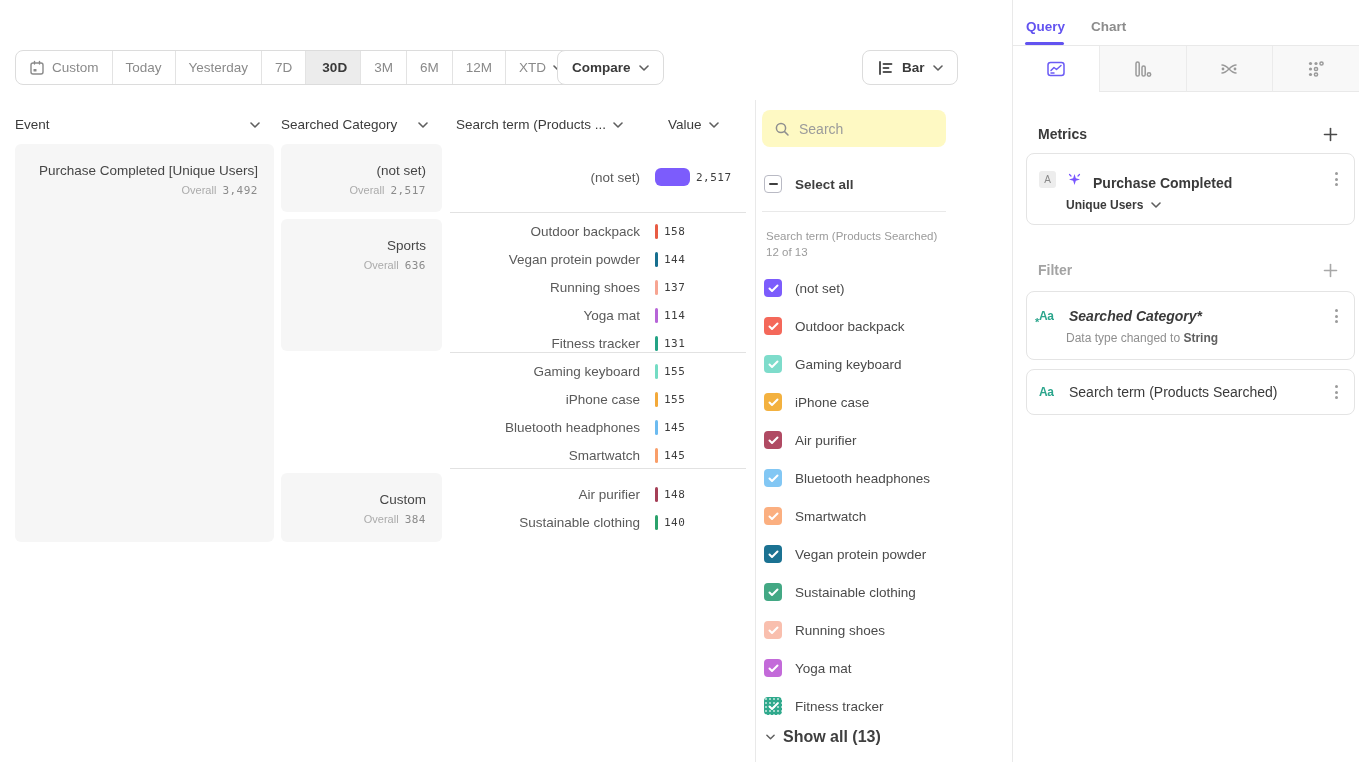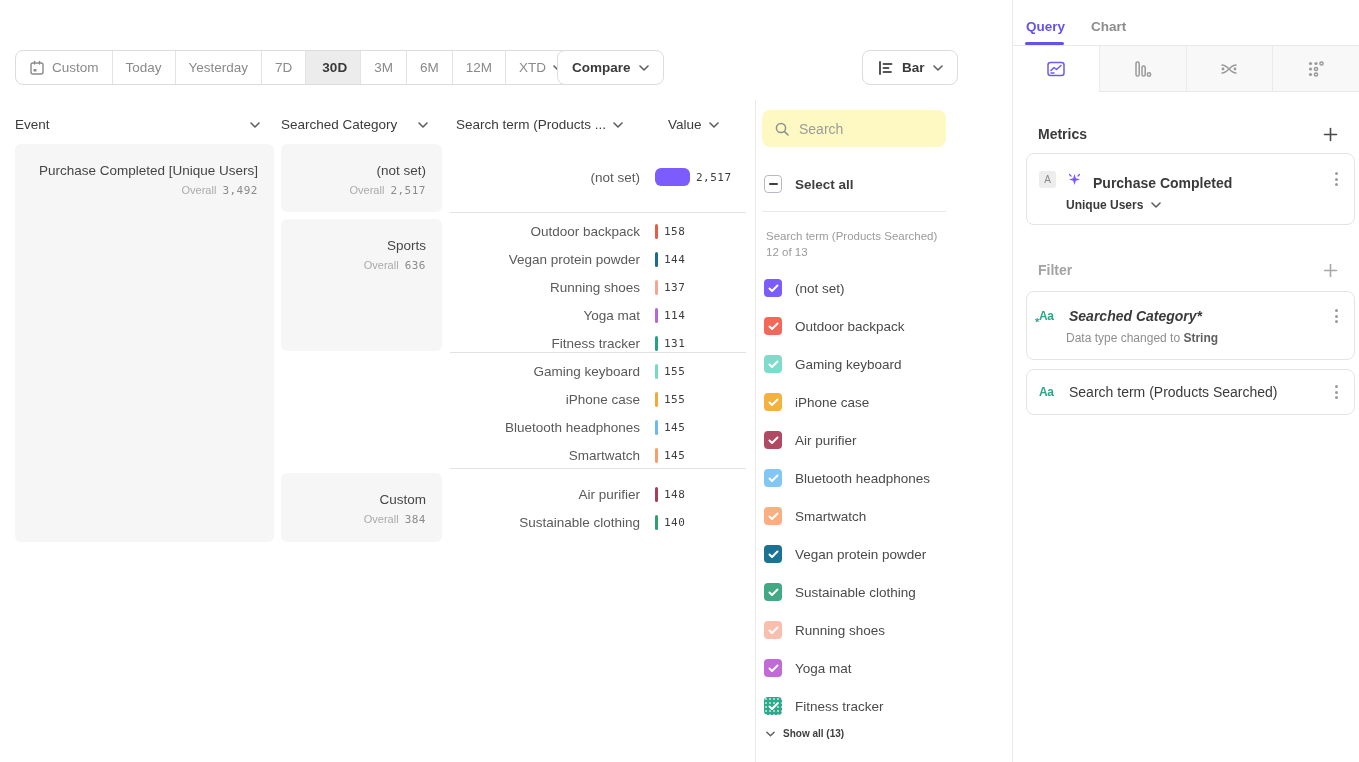--- a/index.html
+++ b/index.html
@@ -52,21 +52,21 @@
   .cb { width:18px; height:18px; border-radius:4px; flex:none; display:flex; align-items:center; justify-content:center; }
   .cb.ind { background:#fff; border:1px solid #b9bac4; }
   .cb.ind::after { content:""; width:9px; height:2px; background:#3f3f3f; border-radius:1px; }
   .cb svg { width:11px; height:9px; }
   .cb polyline { fill:none; stroke:#fff; stroke-width:2; stroke-linecap:round; stroke-linejoin:round; }
   .cb.dotted { background-image:radial-gradient(rgba(255,255,255,0.55) 1px, transparent 1.2px); background-size:4px 4px; }
   .fsub { position:absolute; left:766px; top:228px; width:176px; font-size:11.5px; line-height:16px; color:#9b9b9b; }
   .flist { position:absolute; left:764px; top:269px; width:182px; }
   .f-item { height:38px; display:flex; align-items:center; gap:13px; font-size:13.5px; color:#4a4a4a; cursor:pointer; }
   .showall { position:absolute; left:766px; top:728px; display:flex; align-items:center; gap:8px;
-    font-size:10px; font-weight:bold; color:#3f3f3f; cursor:pointer; }
+    font-size:16px; font-weight:bold; color:#3f3f3f; cursor:pointer; }
 
   
   .sidebar { position:absolute; left:1013px; top:8px; width:346px; height:762px; background:#fff; }
   .sb-tabs { position:relative; height:38px; border-bottom:1px solid #e9e9e9; display:flex; align-items:center;
     padding-left:13px; gap:26px; }
   .sb-tab { font-size:13.5px; font-weight:bold; color:#8c8c8c; cursor:pointer; }
   .sb-tab.active { color:#6253f0; }
   .sb-underline { position:absolute; left:12px; bottom:0; width:39px; height:3px; border-radius:2px; background:#6253f0; }
   .itabs { display:flex; height:46px; }
   .itab { flex:1; display:flex; align-items:center; justify-content:center; background:#f8f8f8;

